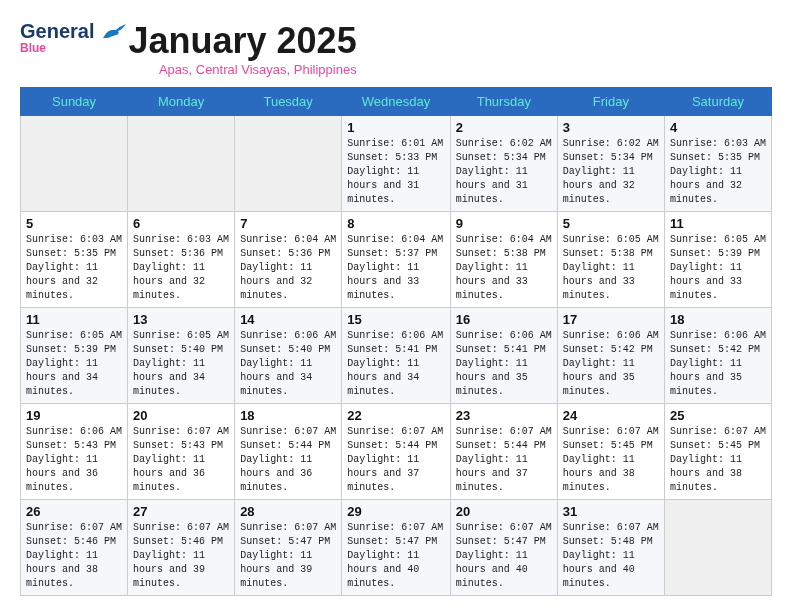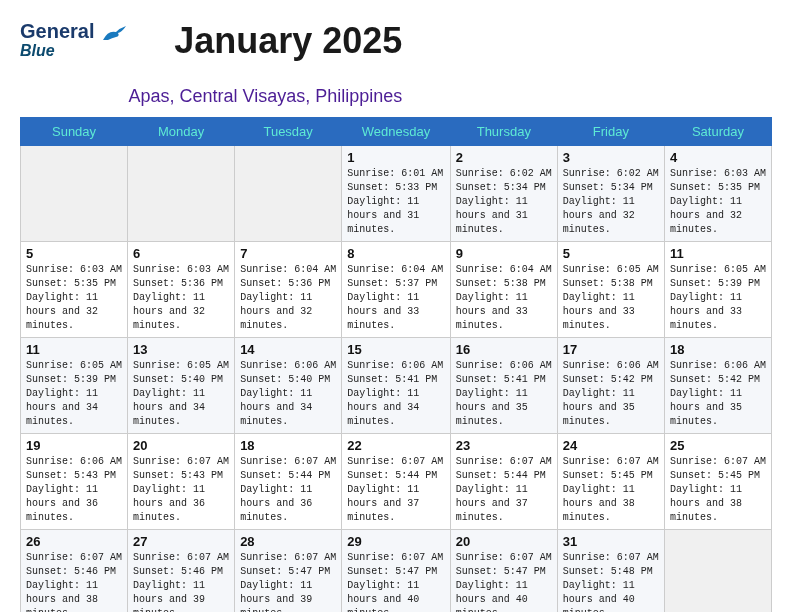--- a/index.html
+++ b/index.html
@@ -23,23 +23,22 @@
     }
     .title-area {
       text-align: right;
     }
     .calendar-title {
       font-size: 36px;
       font-weight: bold;
       color: #1a1a1a;
     }
     .calendar-subtitle {
-      font-size: 18px;
-      color: #4c1d95;
-      margin-top: 24px;
+      font-size: 13px;
+      color: #ec4899;
     }
     table {
       width: 100%;
       border-collapse: collapse;
       font-size: 11px;
     }
     thead tr th {
       background-color: #2a6bbf;
       color: #5eead4;
       padding: 6px 4px;
@@ -81,21 +80,21 @@
     }
   </style>
 </head>
 <body>
 
 <div class="header-area">
   <div class="logo">
     <div style="display:flex;align-items:center;">
       <div>
         <div style="font-size:20px;font-weight:bold;color:#1a3a6b;line-height:1.1;">General</div>
-        <div style="font-size:16px;font-weight:bold;color:#0c4a6e;line-height:1.1;font-style:italic;">Blue</div>
+        <div style="font-size:12px;font-weight:bold;color:#ec4899;line-height:1.1;">Blue</div>
       </div>
       <div style="margin-left:4px;margin-bottom:10px;">
         <svg width="30" height="22" viewBox="0 0 30 22">
           <path d="M5,18 Q10,8 18,10 Q22,6 28,4 Q24,10 20,11 Q22,14 18,15 Q14,16 10,18 Z" fill="#1a7abf"></path>
         </svg>
       </div>
     </div>
   </div>
   <div class="title-area">
     <div class="calendar-title">January 2025</div>

